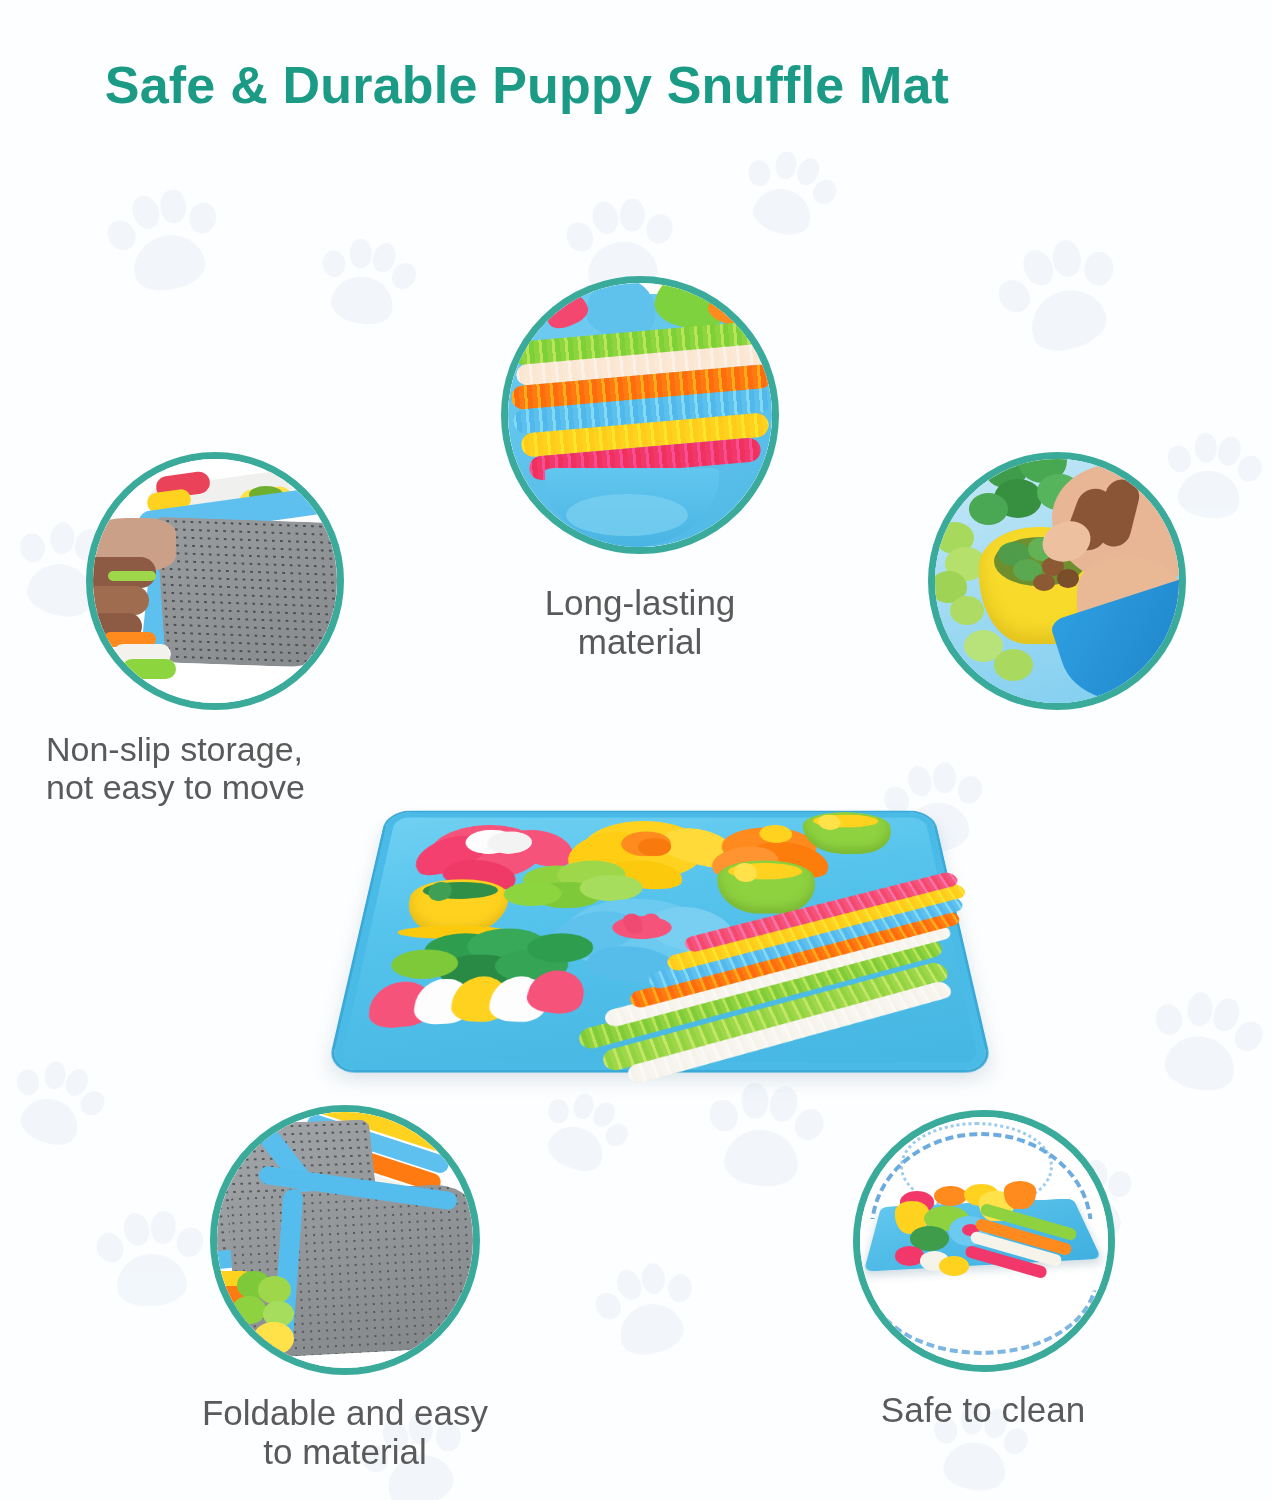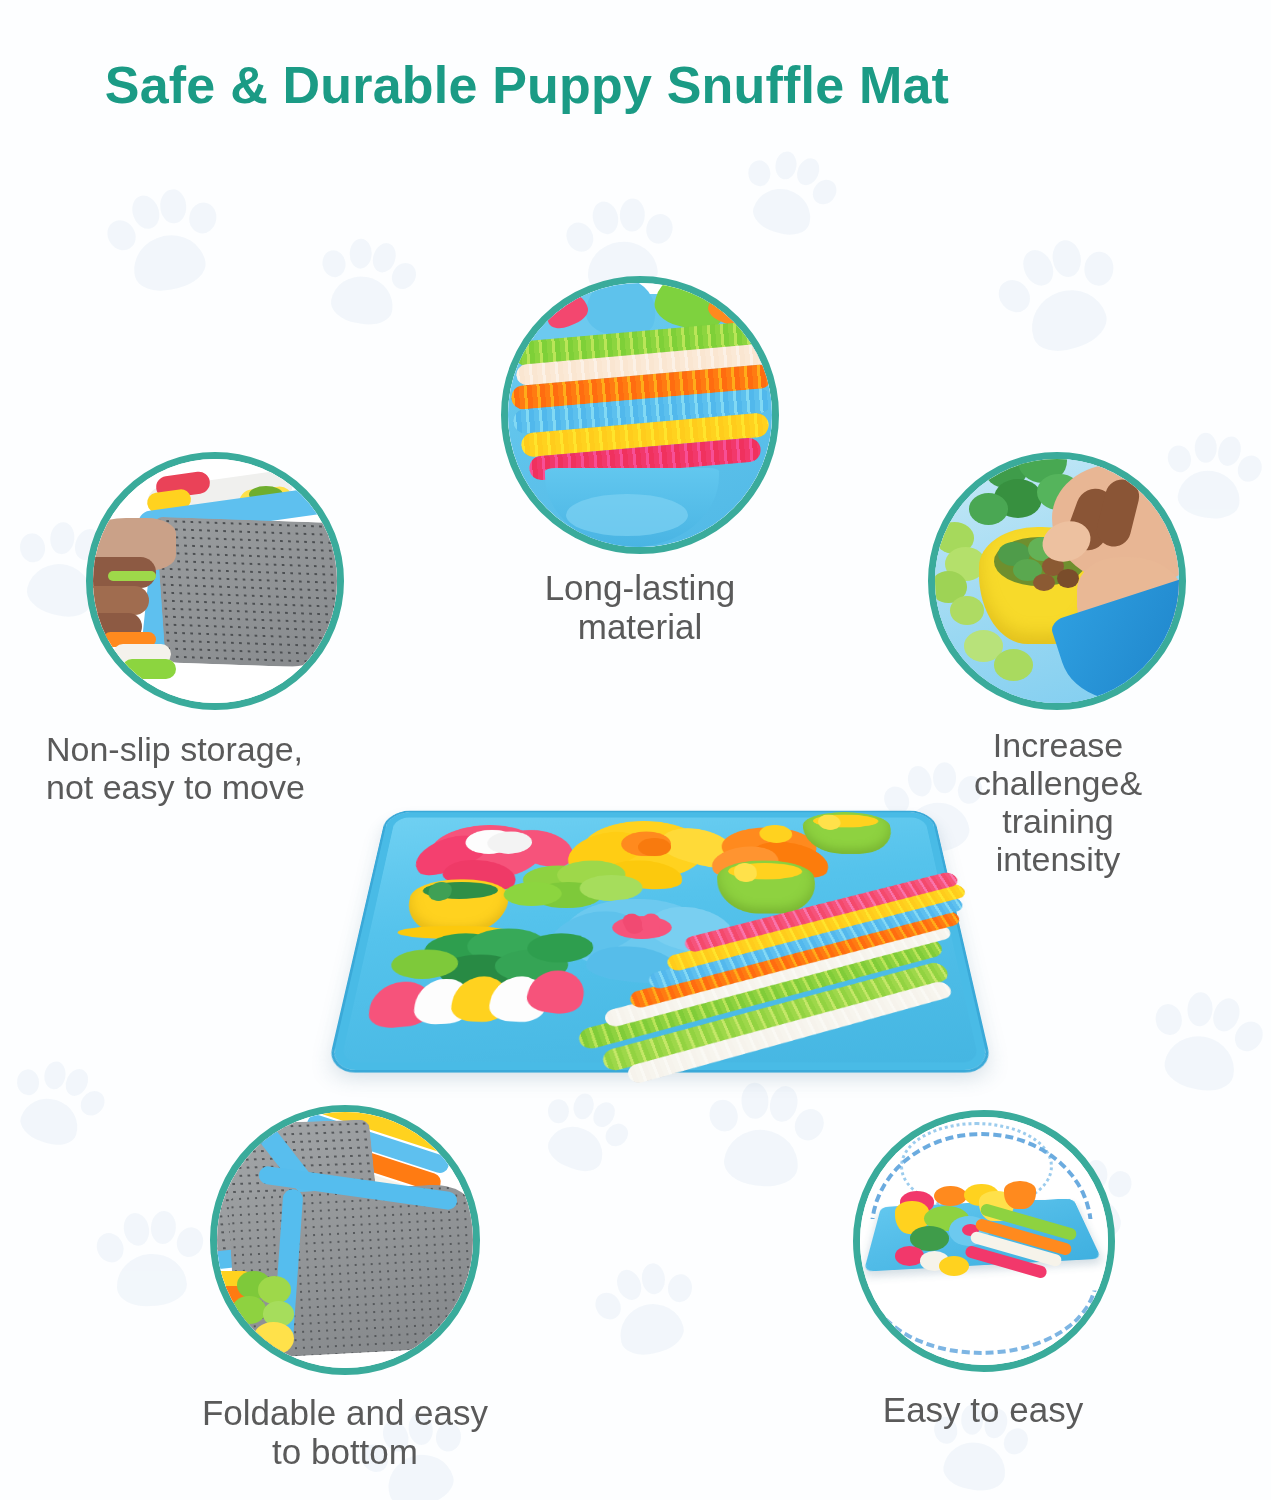--- a/index.html
+++ b/index.html
@@ -229,21 +229,21 @@
       <div class="ruffle-row" style="left:5%;  top:53%; width:94%; height:9%;  background:#ffd21f; transform:rotate(-5deg);"></div>
       <div class="ruffle-row" style="left:8%;  top:62%; width:88%; height:9%;  background:#f2386b; transform:rotate(-5deg);"></div>
 
       <div style="position:absolute;left:14%;top:70%;width:66%;height:30%;
                   background:linear-gradient(180deg,#62c7ef,#49b4e3);
                   border-radius:6% 6% 50% 50% / 4% 4% 90% 90%;"></div>
       <div style="position:absolute;left:22%;top:80%;width:46%;height:16%;
                   background:#7dd2f2;border-radius:50%;opacity:.7;"></div>
     </div>
   </div>
-  <div class="cap" style="margin-top:14px; font-size:35px; text-align:center;">Long-lasting material</div>
+  <div class="cap" style="margin-top:29px; font-size:35px; text-align:center;">Long-lasting material</div>
 </div>
 
 <div class="feature" style="left:86px; top:452px; width:258px;">
   <div class="ring" style="width:258px; height:258px;">
     <div class="photo" style="background:#ffffff;">
 
       <div style="position:absolute;left:22%;top:8%;width:60%;height:12%;background:#f0f0ee;border-radius:40px;transform:rotate(-8deg);"></div>
       <div style="position:absolute;left:26%;top:6%;width:22%;height:9%;background:#ea4258;border-radius:40px;transform:rotate(-8deg);"></div>
       <div style="position:absolute;left:22%;top:13%;width:18%;height:8%;background:#ffd21f;border-radius:40px;transform:rotate(-8deg);"></div>
       <div style="position:absolute;left:60%;top:12%;width:22%;height:11%;background:#ffe14a;border-radius:40px;transform:rotate(-6deg);"></div>
@@ -307,24 +307,20 @@
       <div style="position:absolute;left:56%;top:12%;width:16%;height:26%;background:#8a5536;border-radius:40px;transform:rotate(20deg);"></div>
       <div style="position:absolute;left:68%;top:8%;width:14%;height:28%;background:#8a5536;border-radius:40px;transform:rotate(14deg);"></div>
       <div style="position:absolute;left:44%;top:26%;width:20%;height:16%;background:#edc1a0;border-radius:50%;transform:rotate(-20deg);"></div>
       <div style="position:absolute;left:58%;top:40%;width:44%;height:34%;background:#e9b895;border-radius:40% 50% 46% 40%;"></div>
 
       <div style="position:absolute;left:52%;top:56%;width:62%;height:44%;
                   background:linear-gradient(135deg,#2e9fe0,#1c7fc6);
                   border-radius:10% 4% 6% 60%; transform:rotate(-18deg);"></div>
     </div>
   </div>
-  <div class="cap" style="margin-top:16px; margin-left:-20px; font-size:34px; text-align:center; width:300px;">Increase
-challenge&amp;
-training
-intensity</div>
 </div>
 
 <div class="feature" style="left:210px; top:1105px; width:270px;">
   <div class="ring" style="width:270px; height:270px;">
     <div class="photo" style="background:#ffffff;">
 
       <div style="position:absolute;left:38%;top:2%;width:58%;height:7%;background:#ffd21f;border-radius:30px;transform:rotate(18deg);"></div>
       <div style="position:absolute;left:34%;top:9%;width:58%;height:7%;background:#5ec0ef;border-radius:30px;transform:rotate(18deg);"></div>
       <div style="position:absolute;left:31%;top:16%;width:58%;height:7%;background:#ff7b12;border-radius:30px;transform:rotate(18deg);"></div>
       <div style="position:absolute;left:28%;top:23%;width:56%;height:7%;background:#f6f3ea;border-radius:30px;transform:rotate(18deg);"></div>
@@ -353,21 +349,21 @@
       <div style="position:absolute;left:-2%;top:62%;width:16%;height:7%;background:#ffd21f;border-radius:20px;"></div>
       <div style="position:absolute;left:0%; top:68%;width:16%;height:7%;background:#ff7b12;border-radius:20px;"></div>
       <div class="blob" style="left:8%;  top:62%; width:13%; height:11%; background:#7ec93a;"></div>
       <div class="blob" style="left:16%; top:64%; width:13%; height:11%; background:#9ed84a;"></div>
       <div class="blob" style="left:6%;  top:72%; width:13%; height:11%; background:#8ed240;"></div>
       <div class="blob" style="left:18%; top:74%; width:12%; height:10%; background:#a6dd5c;"></div>
       <div class="blob" style="left:14%; top:82%; width:16%; height:13%; background:#ffe14a;"></div>
     </div>
   </div>
   <div class="cap" style="margin-top:18px; margin-left:-50px; font-size:35px; text-align:center; width:370px;">Foldable and easy
-to bottom</div>
+to material</div>
 </div>
 
 <div class="feature" style="left:853px; top:1110px; width:262px;">
   <div class="ring" style="width:262px; height:262px;">
     <div class="photo" style="background:#ffffff;">
 
       <div class="splash" style="left:4%; top:6%; width:90%; height:78%; border-color:rgba(70,150,215,.8); border-style:dashed; border-width:4px; clip-path:polygon(0 0,100% 0,100% 45%,0 45%);"></div>
       <div class="splash" style="left:2%; top:34%; width:94%; height:62%; border-color:rgba(70,150,215,.7); border-style:dashed; border-width:4px; clip-path:polygon(0 58%,100% 58%,100% 100%,0 100%);"></div>
       <div class="splash" style="left:16%; top:2%; width:62%; height:36%; border-color:rgba(90,170,225,.6); border-style:dotted; border-width:3px;"></div>
 
@@ -388,21 +384,21 @@
       <div class="blob" style="left:20%; top:44%; width:16%; height:10%; background:#3f9c4a;"></div>
       <div style="position:absolute;left:48%;top:40%;width:40%;height:5%;background:#8ed240;border-radius:20px;transform:rotate(16deg);"></div>
       <div style="position:absolute;left:46%;top:46%;width:40%;height:5%;background:#ff8a1e;border-radius:20px;transform:rotate(16deg);"></div>
       <div style="position:absolute;left:44%;top:51%;width:38%;height:5%;background:#f6f3ea;border-radius:20px;transform:rotate(16deg);"></div>
       <div style="position:absolute;left:42%;top:56%;width:34%;height:5%;background:#f2386b;border-radius:20px;transform:rotate(16deg);"></div>
       <div class="blob" style="left:14%; top:52%; width:12%; height:8%; background:#f2386b;"></div>
       <div class="blob" style="left:24%; top:54%; width:12%; height:8%; background:#f6f3ea;"></div>
       <div class="blob" style="left:32%; top:56%; width:12%; height:8%; background:#ffd21f;"></div>
     </div>
   </div>
-  <div class="cap" style="margin-top:18px; margin-left:-40px; font-size:35px; text-align:center; width:340px;">Easy to easy</div>
+  <div class="cap" style="margin-top:18px; margin-left:-40px; font-size:35px; text-align:center; width:340px;">Safe to clean</div>
 </div>
 
 <div id="mat-wrap" style="left:330px; top:700px; width:660px; height:370px;">
   <div id="mat"></div>
   <div id="mat-items">
 
     <div class="blob" style="left:9%;  top:6%;  width:20%; height:24%; background:#f6537b;"></div>
     <div class="petal" style="left:6%;  top:12%; width:13%; height:14%; background:#f4406f; transform:rotate(-30deg);"></div>
     <div class="petal" style="left:22%; top:9%;  width:13%; height:14%; background:#f6537b; transform:rotate(24deg);"></div>
     <div class="petal" style="left:12%; top:22%; width:13%; height:12%; background:#ef3a67; transform:rotate(12deg);"></div>

